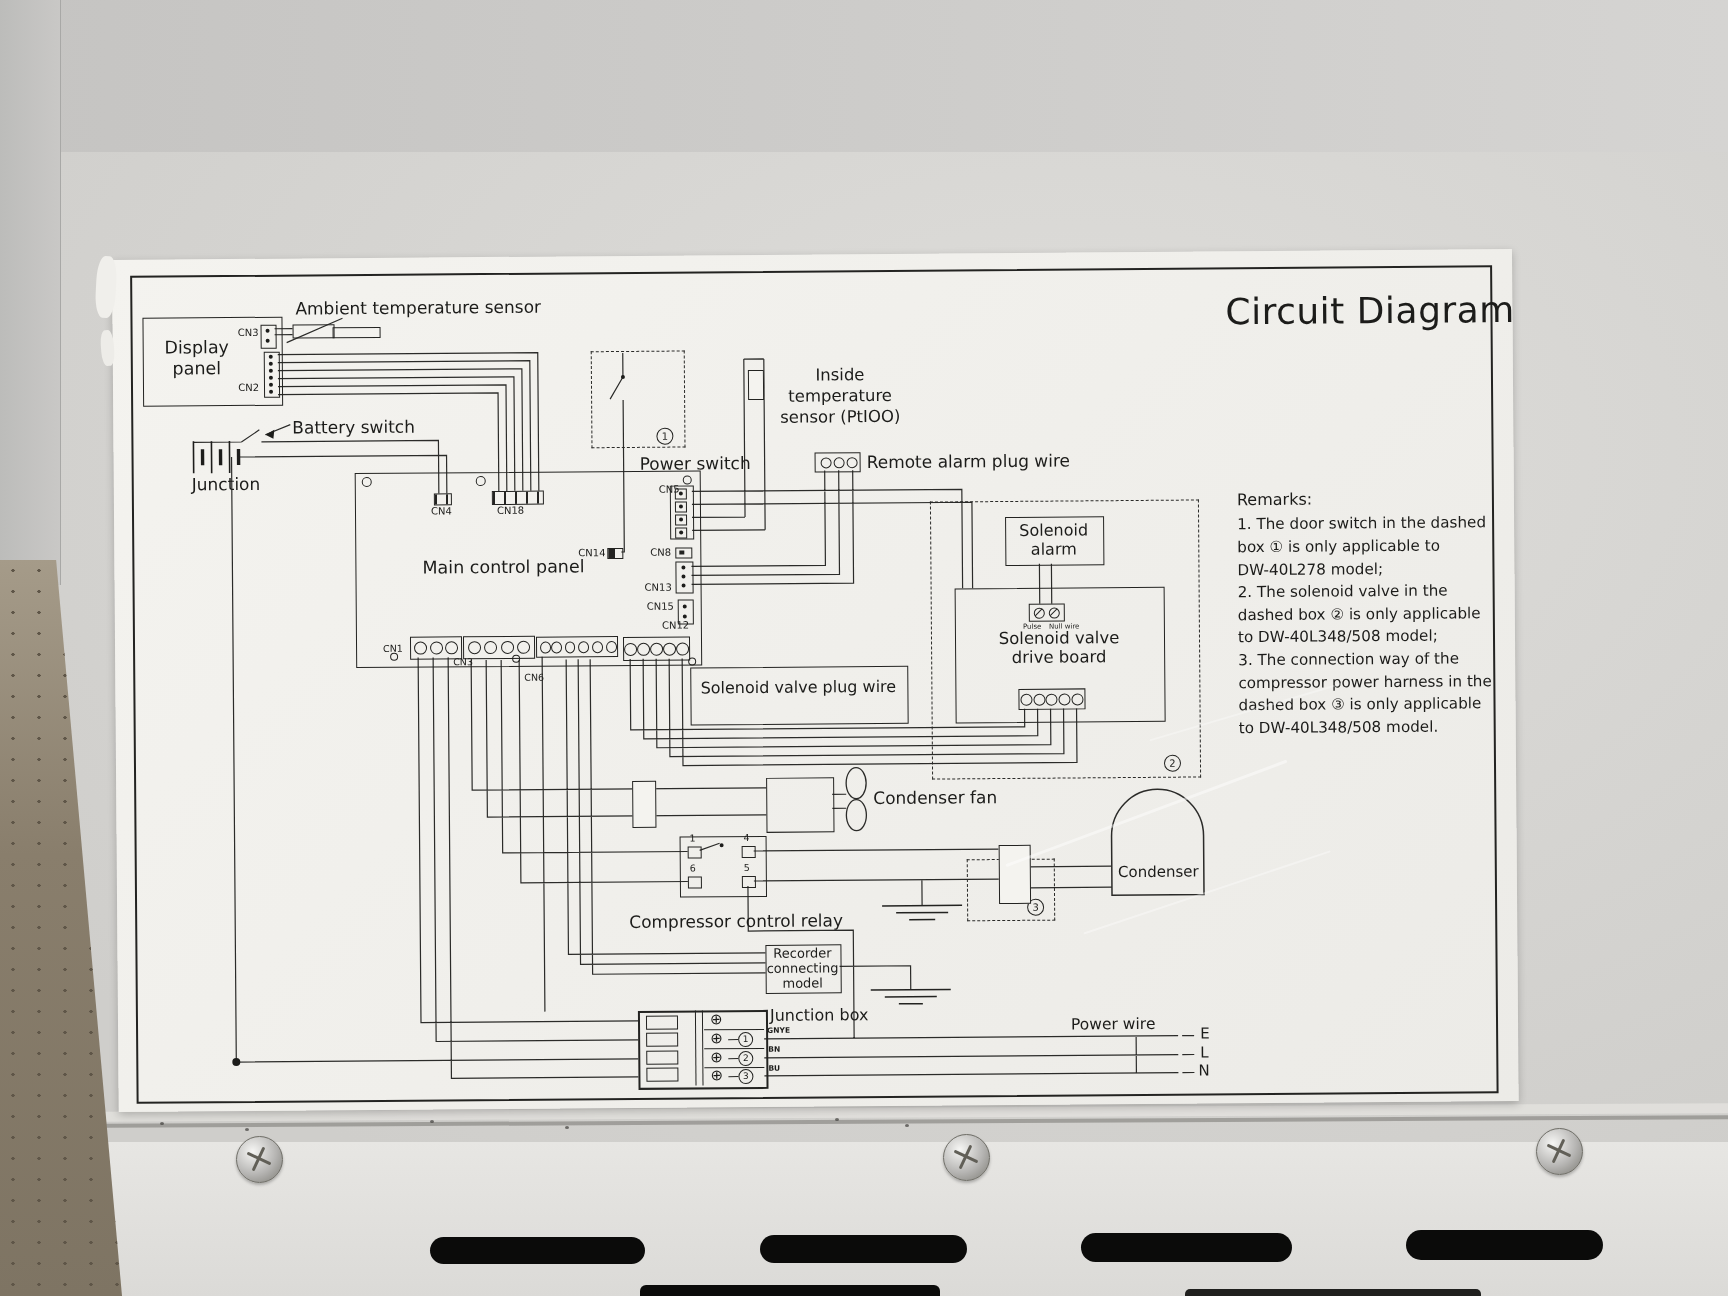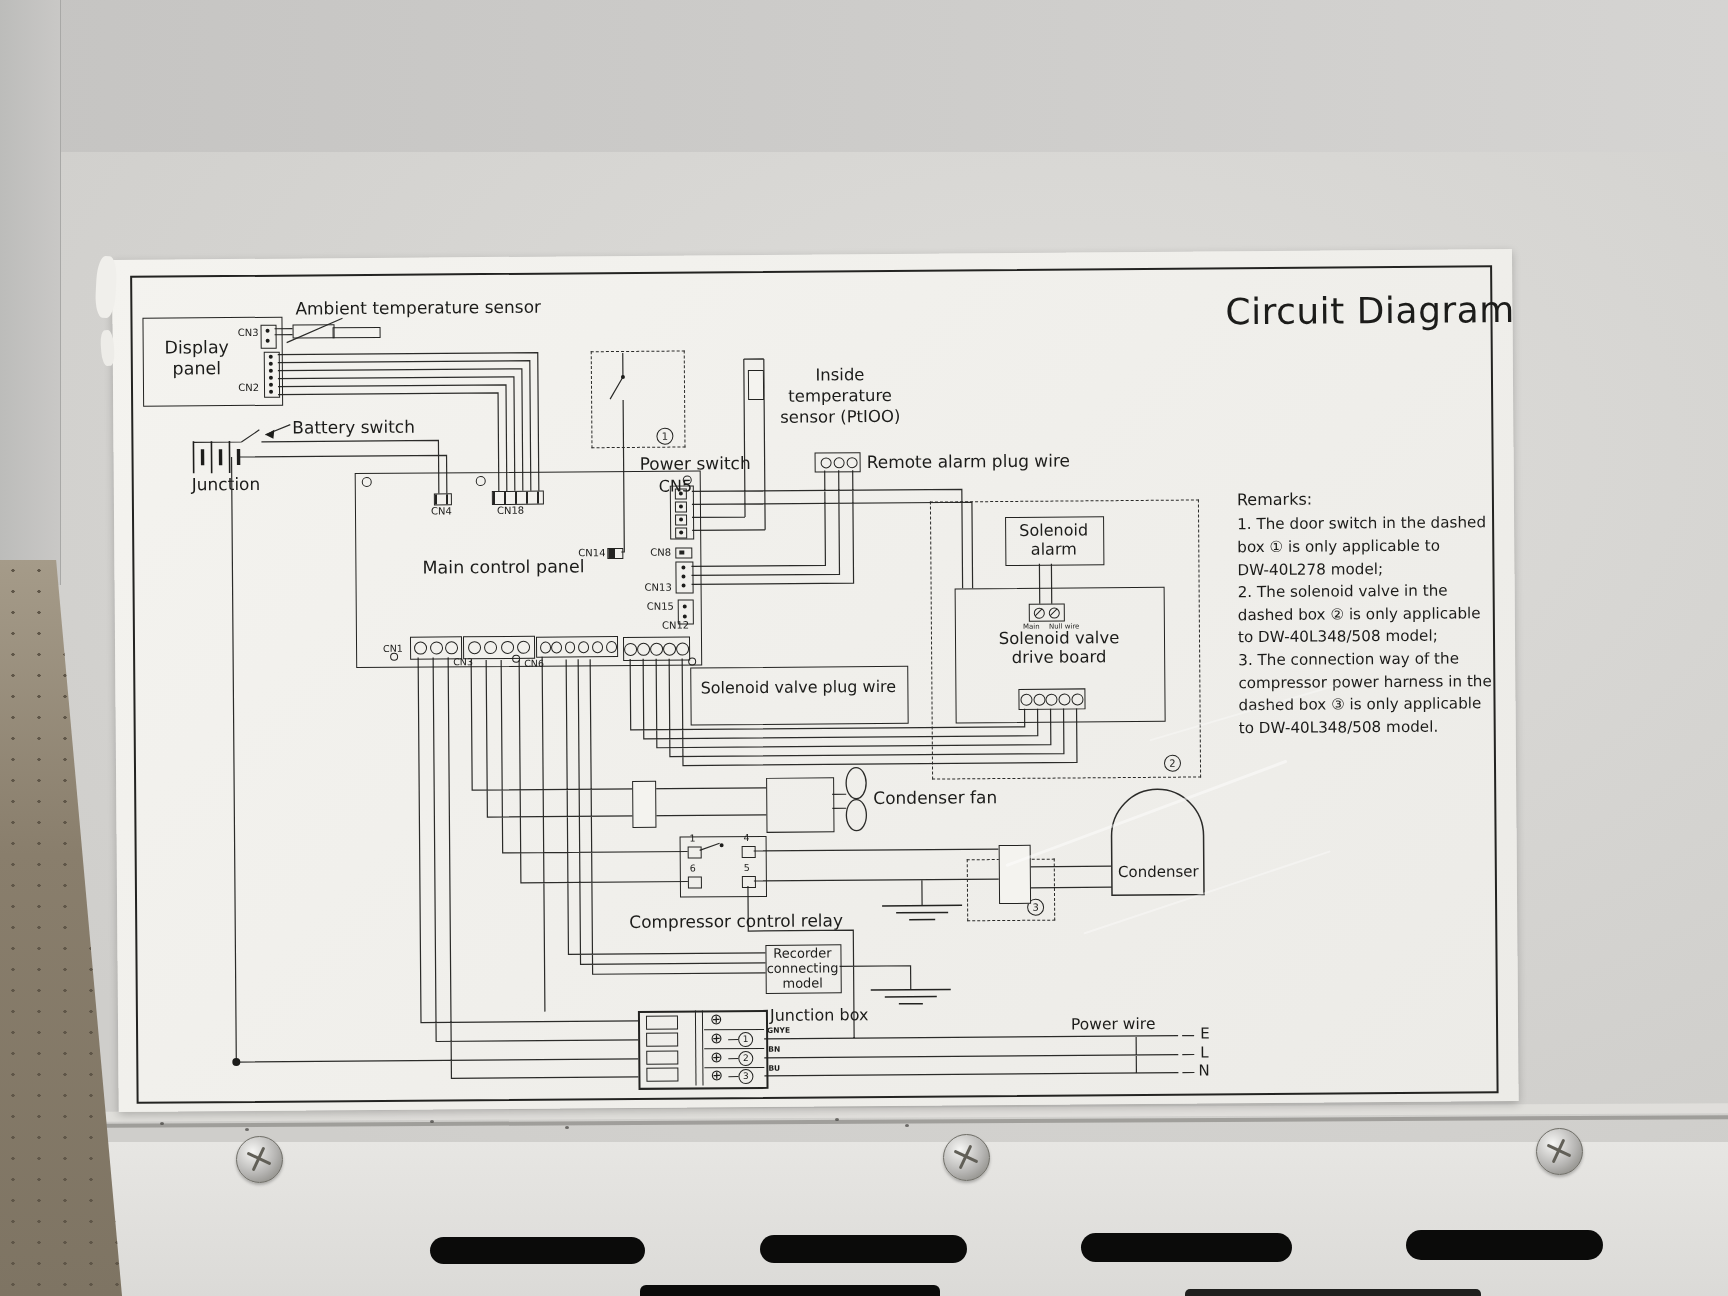--- a/index.html
+++ b/index.html
@@ -137,21 +137,21 @@
     <div class="abs circ" style="left:362px;top:219px;width:8px;height:8px;"></div>
     <div class="abs circ" style="left:275px;top:395px;width:6px;height:6px;"></div>
     <div class="abs circ" style="left:397px;top:398px;width:6px;height:6px;"></div>
     <div class="abs circ" style="left:573px;top:402px;width:6px;height:6px;"></div>
 
     <div class="abs hatch" style="left:320px;top:236px;width:16px;height:10px;"></div>
     <div class="lbl" style="left:317px;top:248px;font-size:10px;">CN4</div>
     <div class="abs hatch" style="left:378px;top:234px;width:50px;height:12px;"></div>
     <div class="lbl" style="left:383px;top:248px;font-size:10px;">CN18</div>
 
-    <div class="lbl" style="left:545px;top:222px;font-size:16px;">CN5</div>
+    <div class="lbl" style="left:545px;top:228px;font-size:10px;">CN5</div>
     <div class="abs circ" style="left:569px;top:220px;width:7px;height:7px;"></div>
     <div class="abs sq" style="left:556px;top:230px;width:22px;height:52px;">
       <i class="sq" style="left:4px;top:2px;width:10px;height:9px;">
           <i class="dot" style="left:3px;top:2px;"></i>
         </i>
       <i class="sq" style="left:4px;top:15px;width:10px;height:9px;">
           <i class="dot" style="left:3px;top:2px;"></i>
         </i>
       <i class="sq" style="left:4px;top:28px;width:10px;height:9px;">
           <i class="dot" style="left:3px;top:2px;"></i>
@@ -193,21 +193,21 @@
     </div>
     <div class="lbl" style="left:338px;top:400px;font-size:9.5px;">CN3</div>
     <div class="abs sq" style="left:421px;top:380px;width:82px;height:21px;display:flex;align-items:center;gap:3px;padding-left:3px;box-sizing:border-box;">
       <i class="pin" style="width:10px;height:10px;margin-right:-3px;"></i>
         <i class="pin" style="width:10px;height:10px;"></i>
       <i class="pin" style="width:10px;height:10px;"></i>
         <i class="pin" style="width:10px;height:10px;"></i>
       <i class="pin" style="width:10px;height:10px;"></i>
         <i class="pin" style="width:10px;height:10px;"></i>
     </div>
-    <div class="lbl" style="left:409px;top:402px;font-size:9.5px;">CN6</div>
+    <div class="lbl" style="left:409px;top:416px;font-size:9.5px;">CN6</div>
     <div class="abs sq" style="left:508px;top:381px;width:65px;height:22px;display:flex;align-items:center;justify-content:space-evenly;">
       <i class="pin"></i>
         <i class="pin"></i>
         <i class="pin"></i>
         <i class="pin"></i>
         <i class="pin"></i>
     </div>
 
     <div class="abs dashbox" style="left:478px;top:95px;width:92px;height:95px;"></div>
     <div class="numcirc" style="left:543px;top:172px;width:15px;height:15px;font-size:10px;line-height:15px;">1</div>
@@ -236,21 +236,21 @@
     </div>
     <div class="abs box" style="left:840px;top:335px;width:208px;height:133px;"></div>
     <div class="abs sq" style="left:914px;top:351px;width:34px;height:16px;">
       <i class="circ" style="left:4px;top:3px;width:9px;height:9px;">
           <i class="abs" style="left:-1px;top:3px;width:10px;height:1.2px;background:#232321;transform:rotate(-45deg);"></i>
         </i>
       <i class="circ" style="left:19px;top:3px;width:9px;height:9px;">
           <i class="abs" style="left:-1px;top:3px;width:10px;height:1.2px;background:#232321;transform:rotate(-45deg);"></i>
         </i>
     </div>
-    <div class="lbl" style="left:908px;top:370px;font-size:7px;">Main</div>
+    <div class="lbl" style="left:908px;top:370px;font-size:7px;">Pulse</div>
     <div class="lbl" style="left:934px;top:370px;font-size:7px;">Null wire</div>
     <div class="lbl ctr" style="left:840px;top:376px;width:208px;font-size:16.5px;line-height:19px;">
       <div>Solenoid valve</div>
       <div>drive board</div>
     </div>
     <div class="abs sq" style="left:903px;top:436px;width:65px;height:19px;display:flex;align-items:center;justify-content:space-evenly;">
       <i class="pin" style="width:10px;height:10px;"></i>
         <i class="pin" style="width:10px;height:10px;"></i>
         <i class="pin" style="width:10px;height:10px;"></i>
       <i class="pin" style="width:10px;height:10px;"></i>

